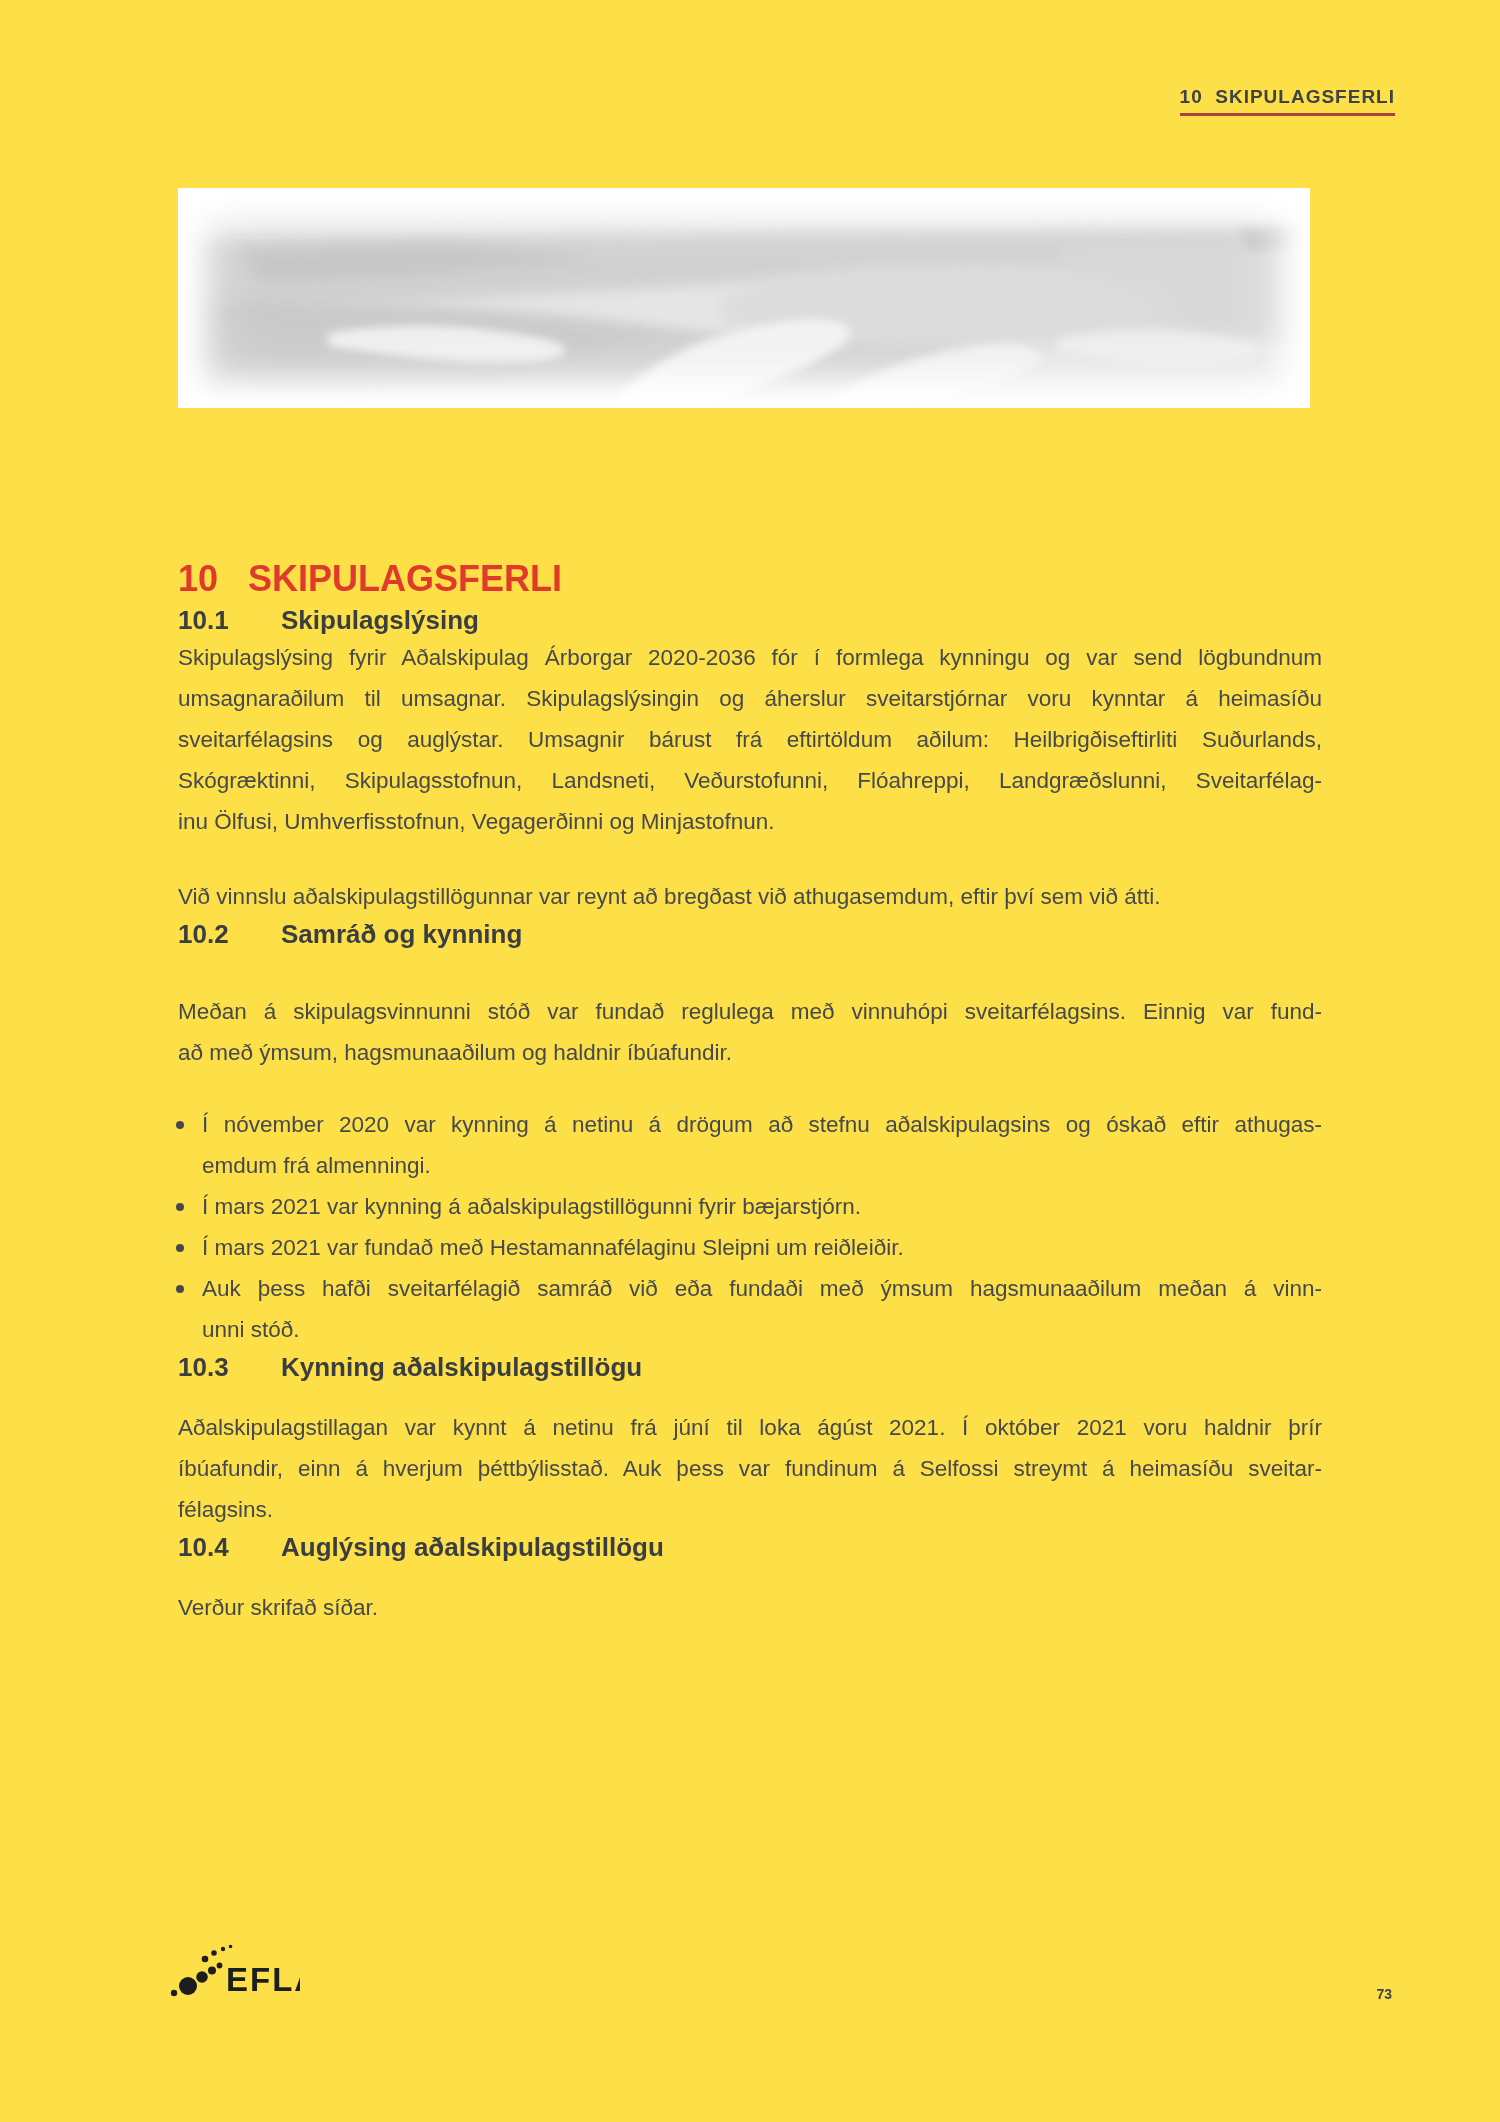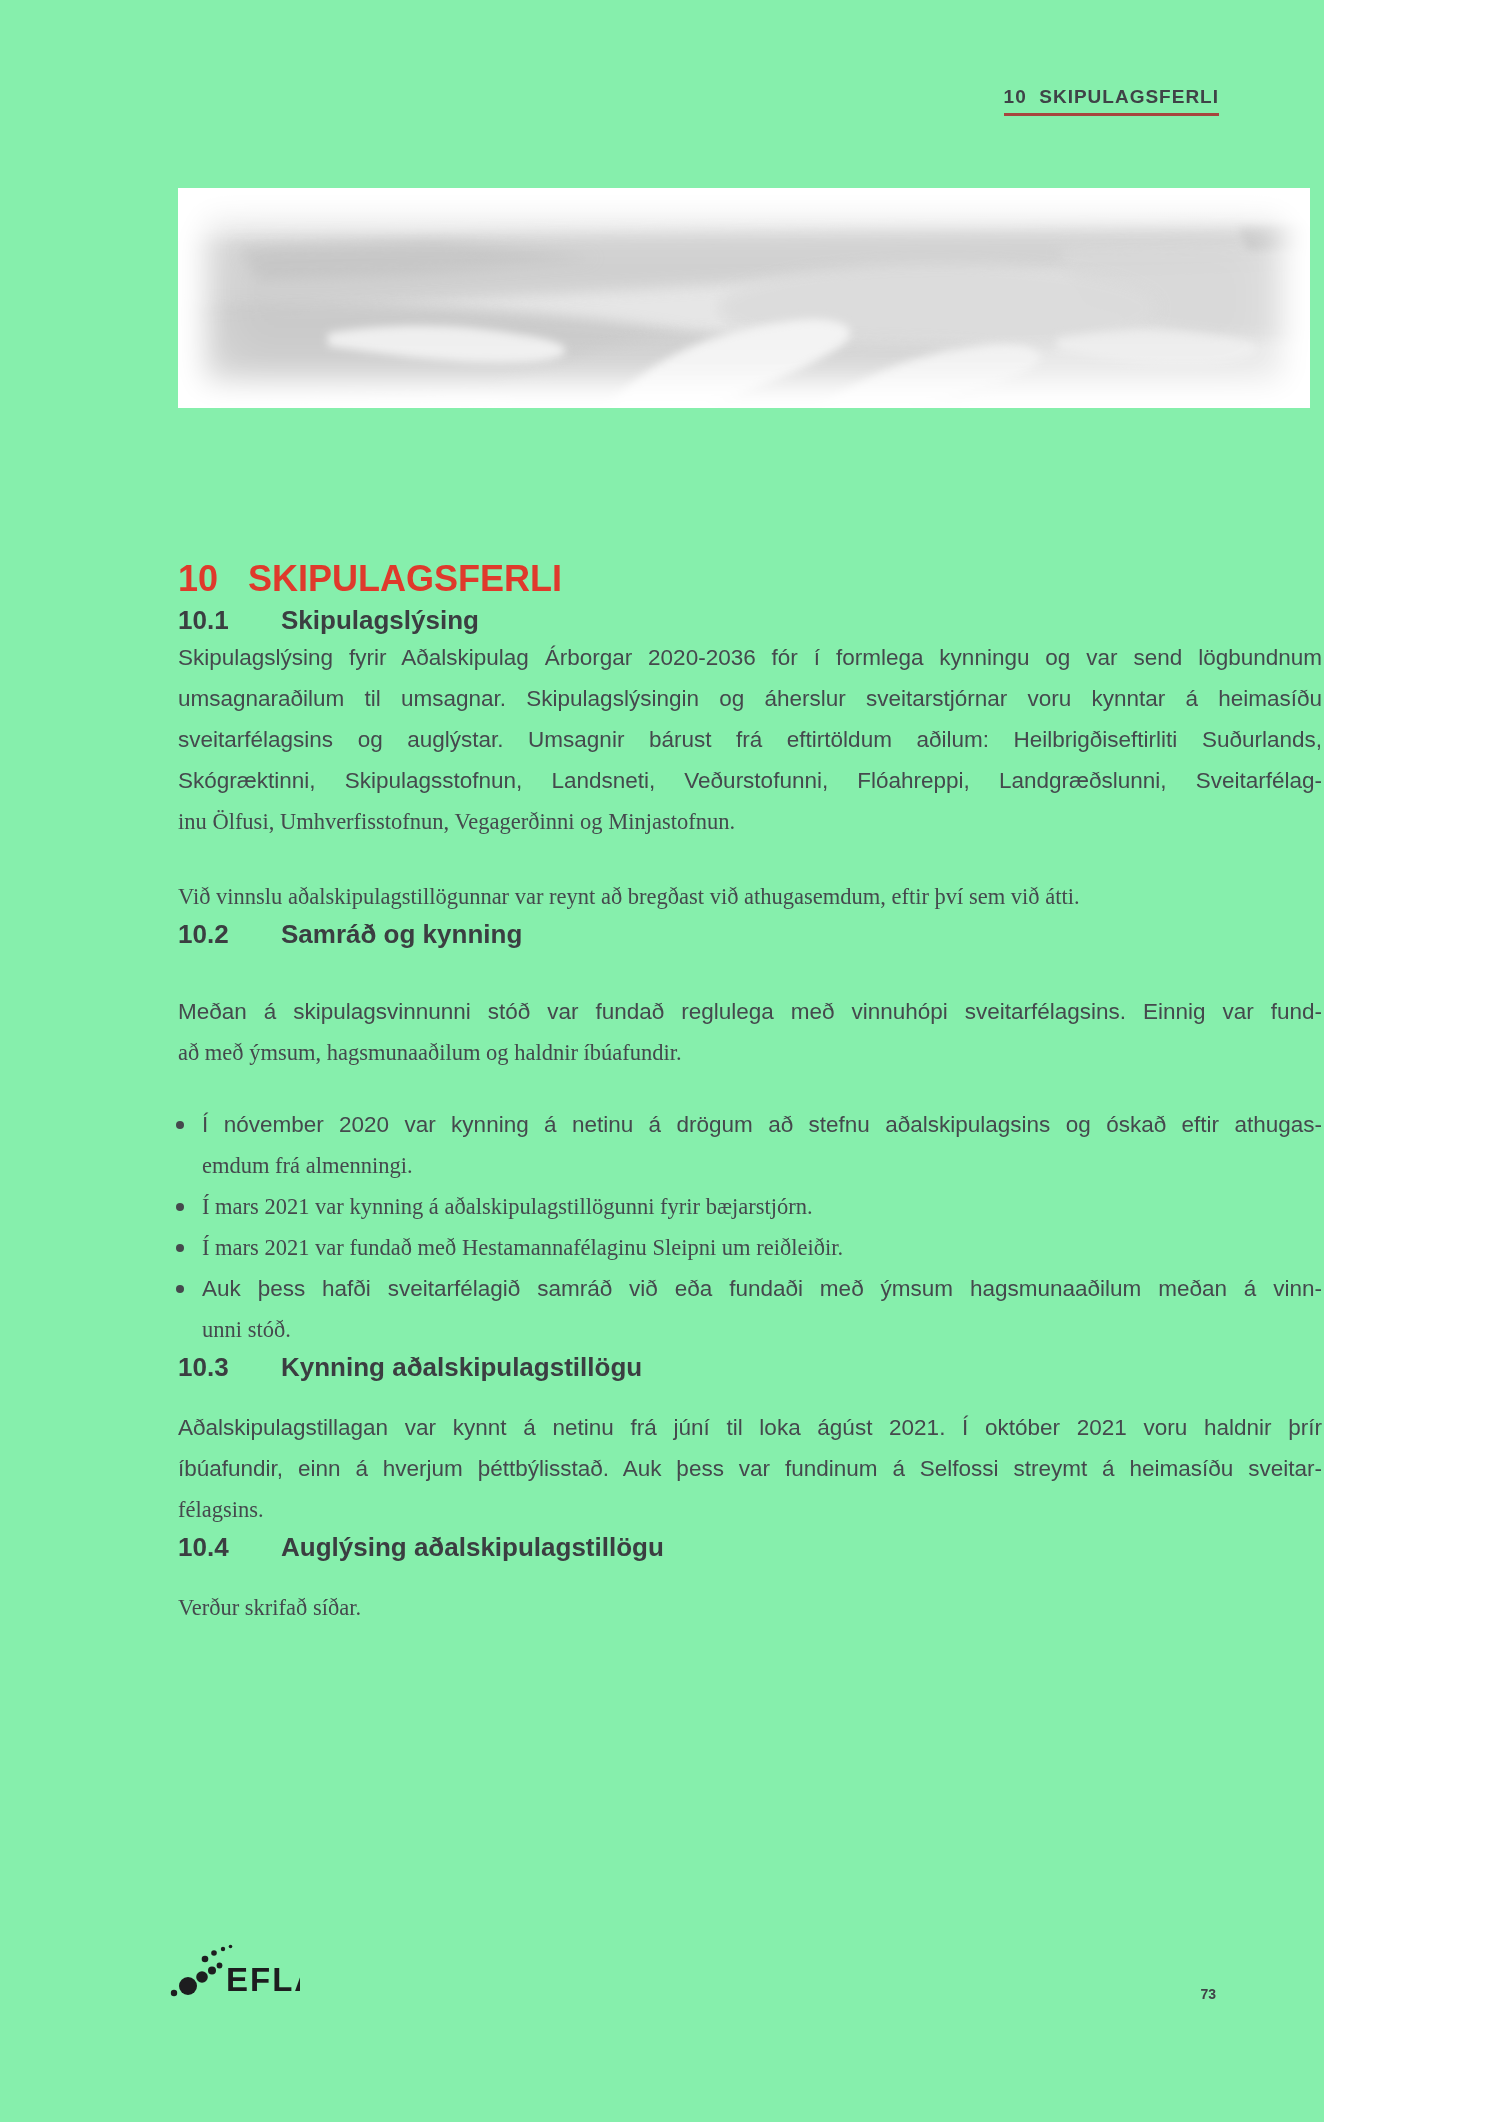--- a/index.html
+++ b/index.html
@@ -1,19 +1,19 @@
 <!DOCTYPE html>
 <html><head>
 <meta charset="utf-8">
 <style>
   html,body{margin:0;padding:0;background:#fff;}
   .page{
     position:relative;
-    width:1324px;height:2122px;
-    background:#86efac;
+    width:1500px;height:2122px;
+    background:#fde047;
     font-family:"Liberation Sans",sans-serif;
     color:#45494d;
     overflow:hidden;
   }
   
   .running-header{
     position:absolute;top:86px;right:105px;
     font-size:19px;font-weight:bold;letter-spacing:1px;
     color:#3f4347;
     border-bottom:3px solid #a7453d;
@@ -50,21 +50,21 @@
   .para.mt-b{margin-top:34px;}
   .para.mt-c{margin-top:40px;}
   .para.mt-d{margin-top:23px;}
   .line{
     height:41px;line-height:41px;
     font-size:22.5px;
     text-align:justify;text-align-last:justify;
     overflow:hidden;white-space:normal;
     color:#45494d;
   }
-  .line.last{text-align-last:left;font-family:Liberation Serif, serif;}
+  .line.last{text-align-last:left;}
   
   .bullets{margin-top:31px;}
   .bullet{position:relative;padding-left:24px;}
   .bullet .dot{
     position:absolute;left:-2px;top:17px;
     width:8px;height:8px;border-radius:50%;
     background:#45494d;
   }
   
   .logo{position:absolute;left:168px;top:1944px;width:132px;height:58px;}

